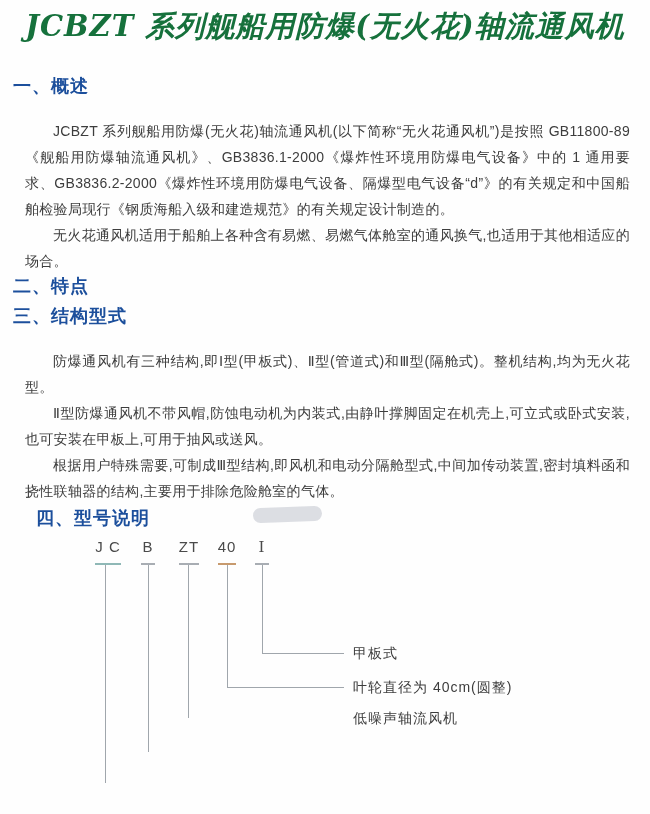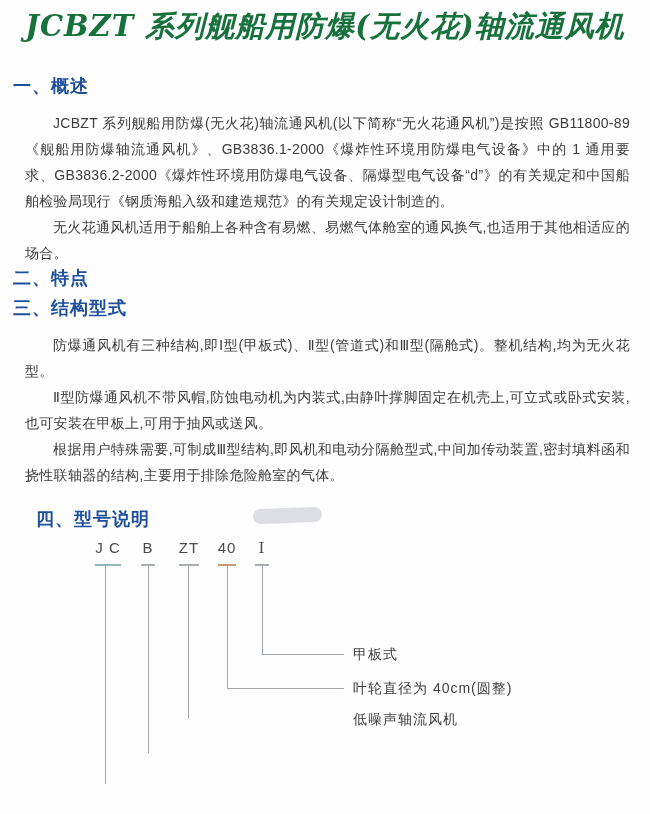--- a/index.html
+++ b/index.html
@@ -17,28 +17,28 @@
     white-space:nowrap;
   }
   .sec-heading{
     margin:0;padding:0 0 0 13px;
     color:#1c4f9c;font-size:18px;font-weight:bold;line-height:24px;
     letter-spacing:1px;position:relative;
   }
   .h1{margin-top:28px;}
   .h2{}
   .h3{margin-top:6px;}
-  .h4{margin-top:19px;padding-left:36px;}
+  .h4{margin-top:2px;padding-left:36px;}
   .body-p{
     margin:0 20px 0 25px;
     font-size:14px;line-height:26px;
     text-align:justify;text-indent:2em;
     letter-spacing:0.3px;
   }
-  .first-p{margin-top:12px;}
+  .first-p{margin-top:20px;}
   .smudge{
     position:absolute;left:253px;top:1px;width:69px;height:15px;
     background:#d6d8de;border-radius:8px;transform:rotate(-2deg);opacity:.85;
   }
   
   .diagram{position:relative;height:277px;margin-top:2px;}
   .code{
     position:absolute;top:6px;transform:translateX(-50%);
     font-size:15px;color:#4a4a4a;letter-spacing:1px;white-space:nowrap;
   }

